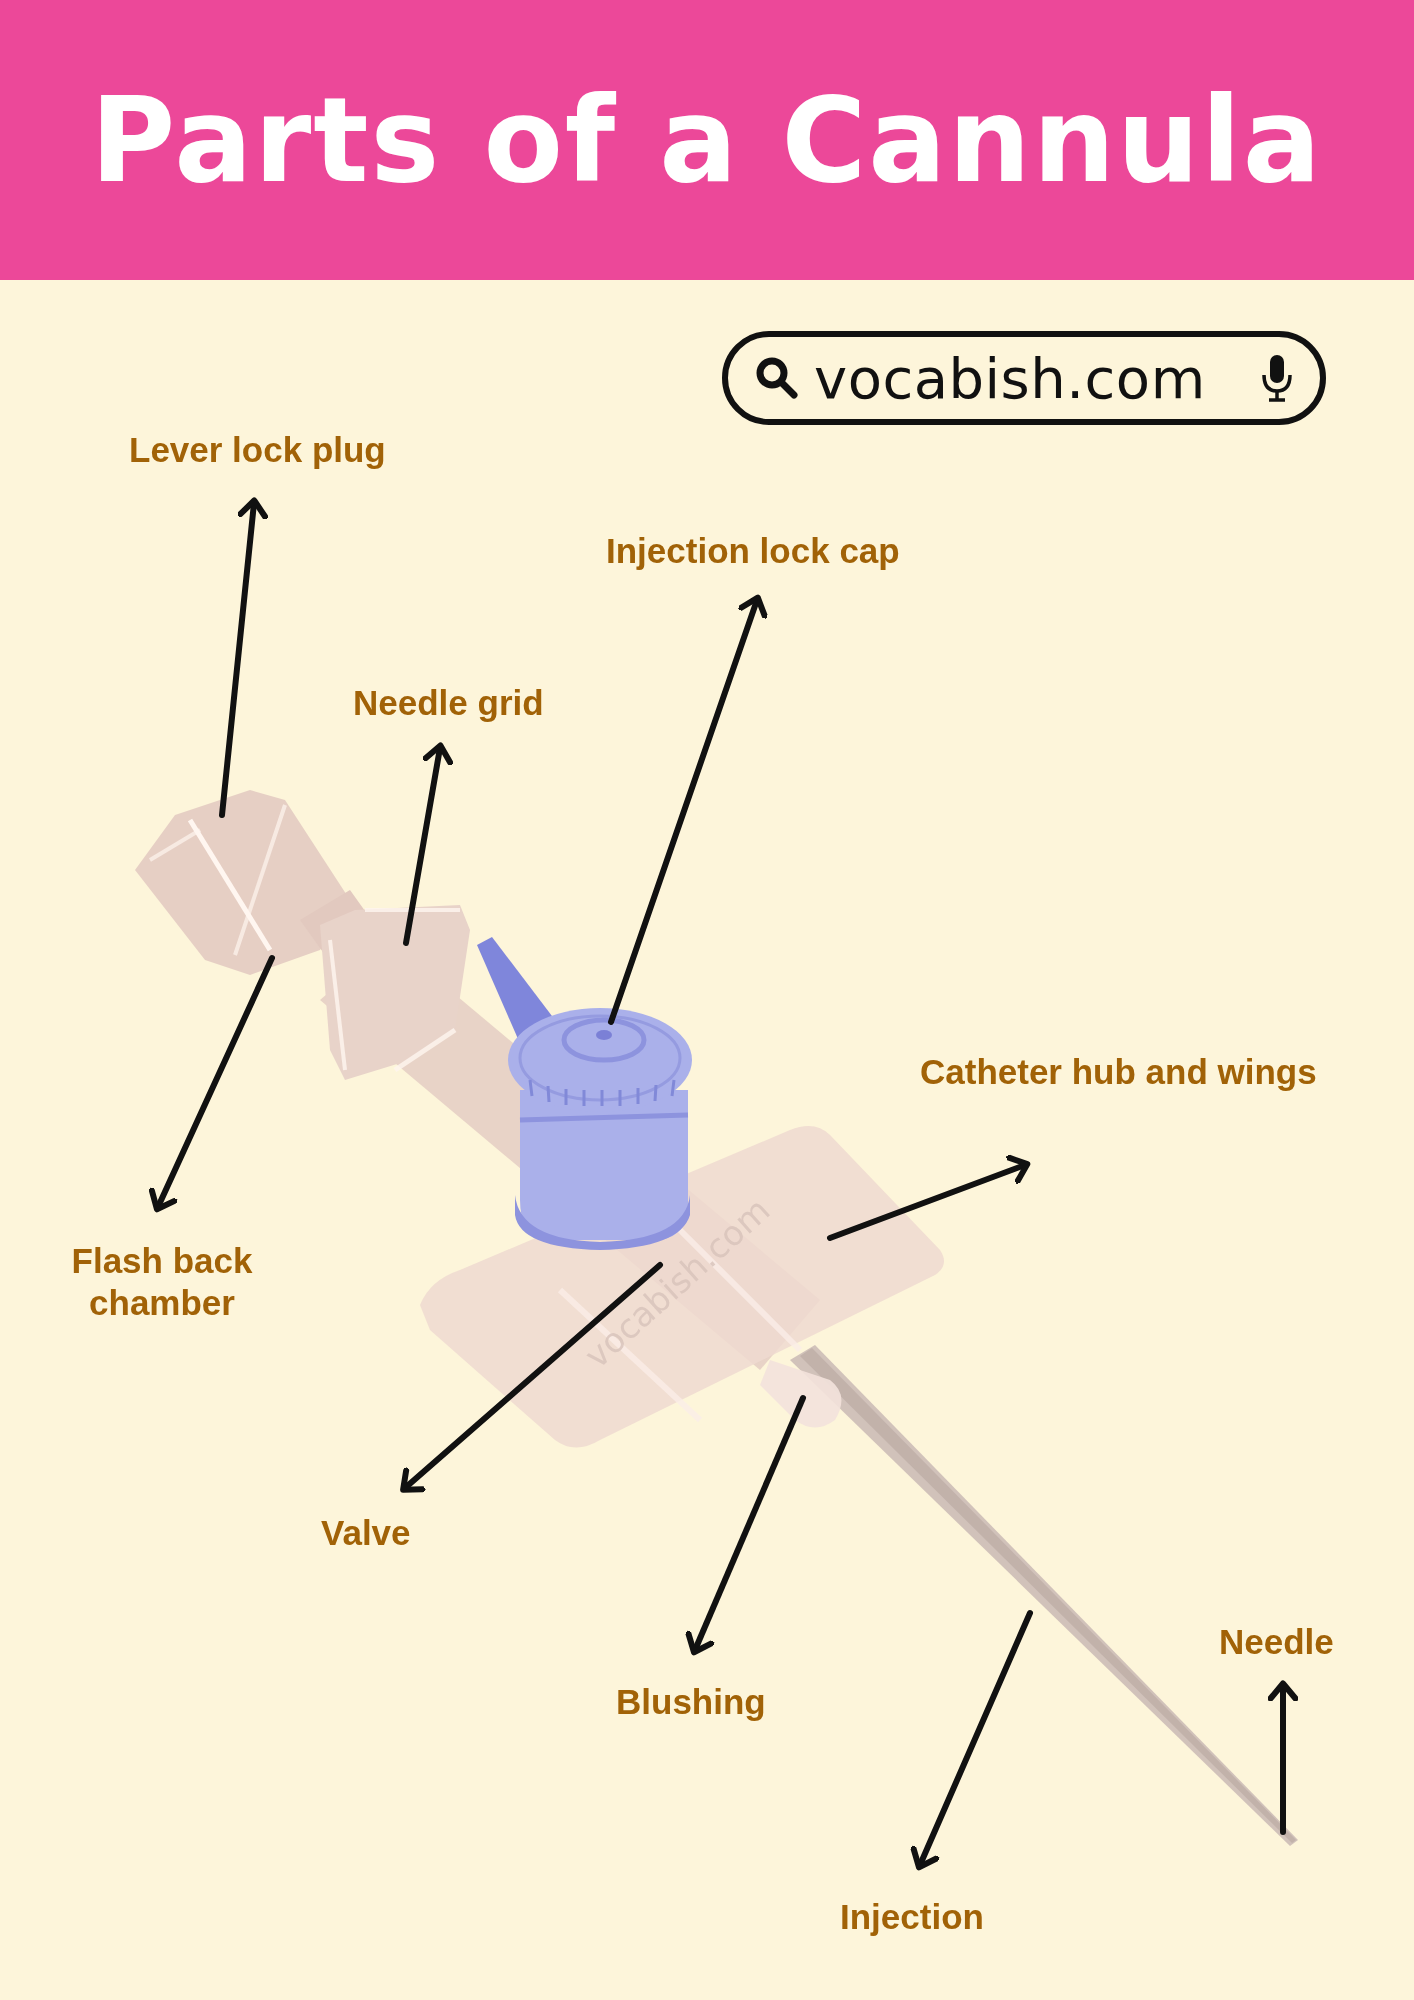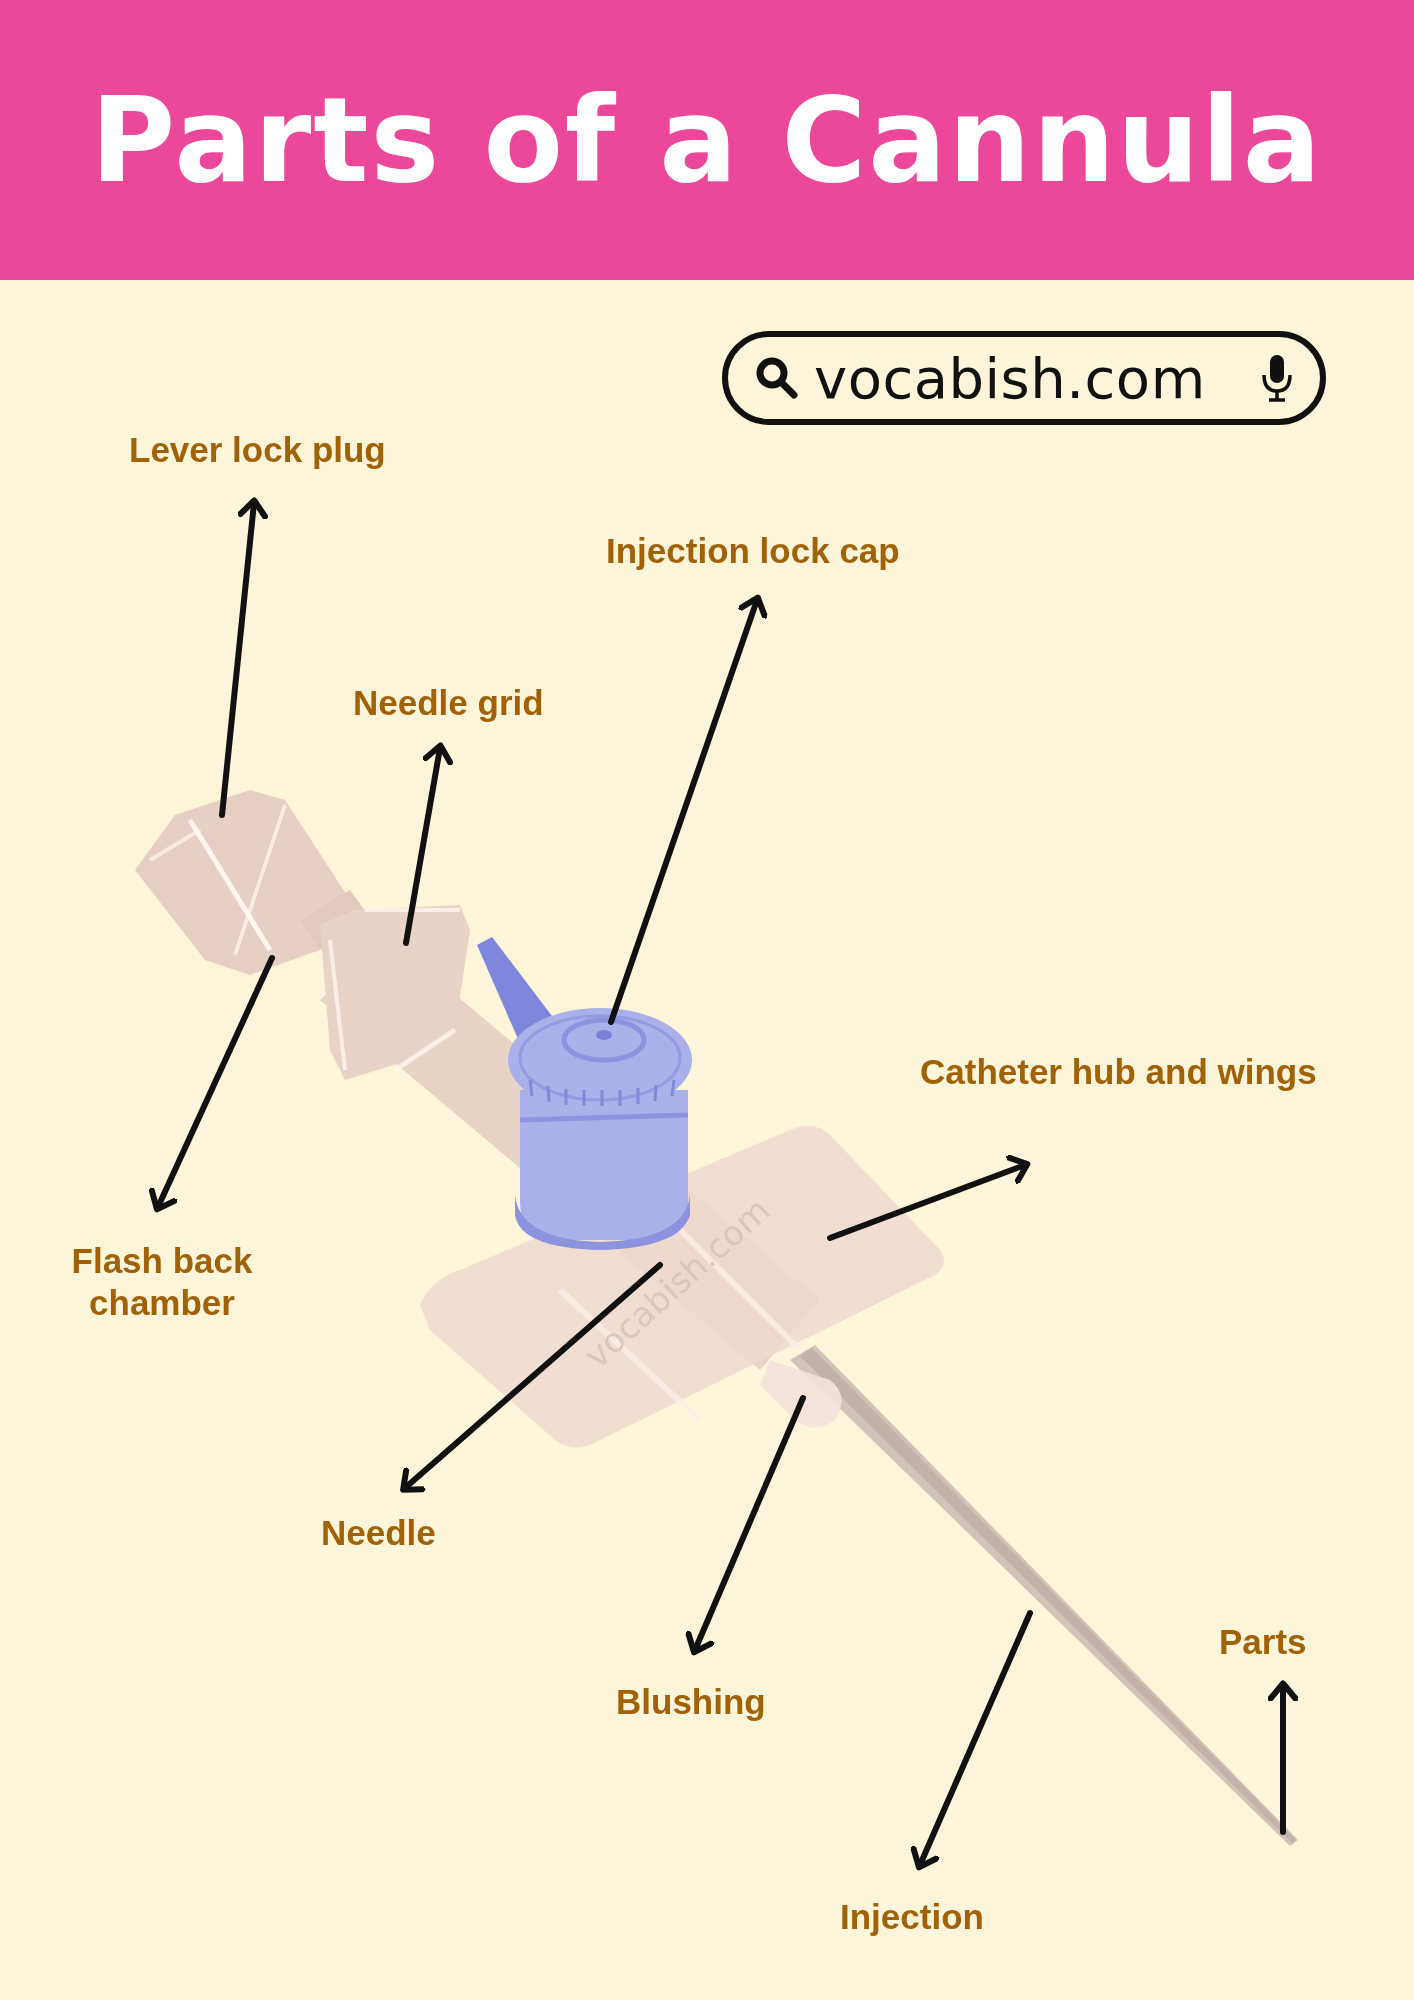--- a/index.html
+++ b/index.html
@@ -139,16 +139,16 @@
 </svg>
 
 <div class="label" style="left:129px; top:429px;">Lever lock plug</div>
 <div class="label" style="left:606px; top:530px;">Injection lock cap</div>
 <div class="label" style="left:347px; top:682px;margin-left:6px;">Needle grid</div>
 <div class="label" style="left:920px; top:1051px;text-align:right;">Catheter hub and wings</div>
 <div class="label center" style="left:62px; top:1240px; width:200px;">
   <div>Flash back</div>
   <div>chamber</div>
 </div>
-<div class="label" style="left:321px; top:1512px;">Needle</div>
+<div class="label" style="left:321px; top:1512px;">Valve</div>
 <div class="label" style="left:616px; top:1681px;">Blushing</div>
-<div class="label" style="left:1219px; top:1621px;">Parts</div>
+<div class="label" style="left:1219px; top:1621px;">Needle</div>
 <div class="label" style="left:840px; top:1896px;">Injection</div>
 
 </body></html>

